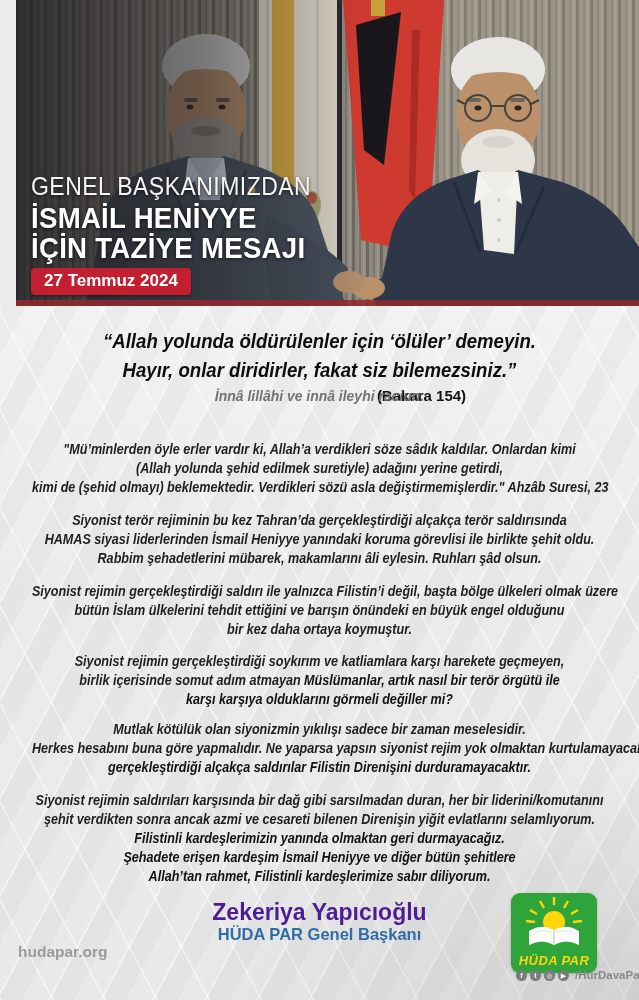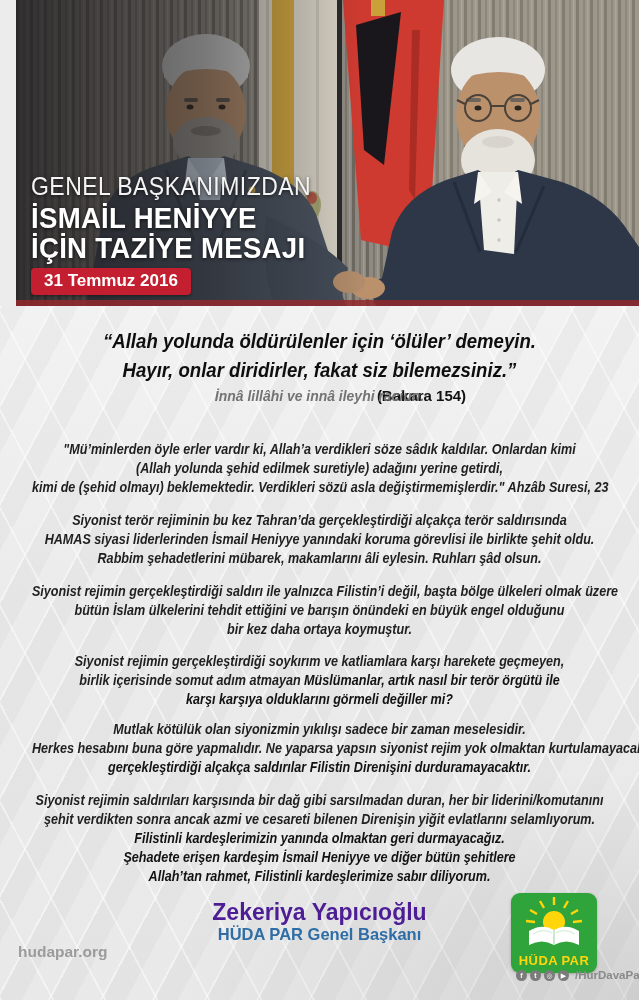--- a/index.html
+++ b/index.html
@@ -48,21 +48,21 @@
   .p-selam{top:791px;}
 
   .sig-name{position:absolute;left:0;right:0;top:899px;text-align:center;
             font-size:23px;font-weight:800;color:#4c1d95;}
   .sig-role{position:absolute;left:0;right:0;top:925px;text-align:center;
             font-size:16.5px;font-weight:600;color:#2e6da6;}
 
   
   .website{position:absolute;left:18px;top:943px;font-size:15.5px;color:#9b9b9b;font-weight:700;}
   .logo{position:absolute;left:511px;top:893px;width:86px;height:80px;background:#2fa43b;
-        border-radius:9px;box-shadow:0 1px 3px rgba(0,0,0,.25);}
+        border-radius:9px;box-shadow:0 1px 3px rgba(0,0,0,.25);font-style:italic;}
   .logo-text{position:absolute;left:0;right:0;bottom:5px;text-align:center;color:#ffd60a;
              font-size:13px;font-weight:800;letter-spacing:.4px;}
   .socials{position:absolute;left:516px;top:969px;display:flex;align-items:center;gap:3px;}
   .sicon{width:11px;height:11px;border-radius:50%;background:#7b7b7b;color:#fff;font-size:7px;
          line-height:11px;text-align:center;font-weight:700;display:inline-block;overflow:hidden;}
   .handle{font-size:11.5px;color:#8a8a8a;margin-left:3px;font-weight:600;}
 </style>
 </head>
 <body>
 
@@ -163,21 +163,21 @@
         <ellipse cx="333" cy="282" rx="16" ry="11" fill="#b28c6a"></ellipse>
       </g>
 
       <rect width="345" height="306" fill="url(#darkL)"></rect>
       <rect y="300" width="639" height="6" fill="#93282e" opacity="0.85"></rect>
     </svg>
 
     <div class="kicker">GENEL BAŞKANIMIZDAN</div>
     <div class="title1">İSMAİL HENİYYE</div>
     <div class="title1 title2">İÇİN TAZİYE MESAJI</div>
-    <div class="badge">31 Temmuz 2016</div>
+    <div class="badge">27 Temmuz 2024</div>
   </div>
 
   <div class="content-bg"></div>
 
   <div class="para quote">
     <span class="line">“Allah yolunda öldürülenler için ‘ölüler’ demeyin.</span>
     <span class="line">Hayır, onlar diridirler, fakat siz bilemezsiniz.”</span>
   </div>
   <div class="quote-ref">(Bakara 154)</div>
   <div class="para quote-dua">

